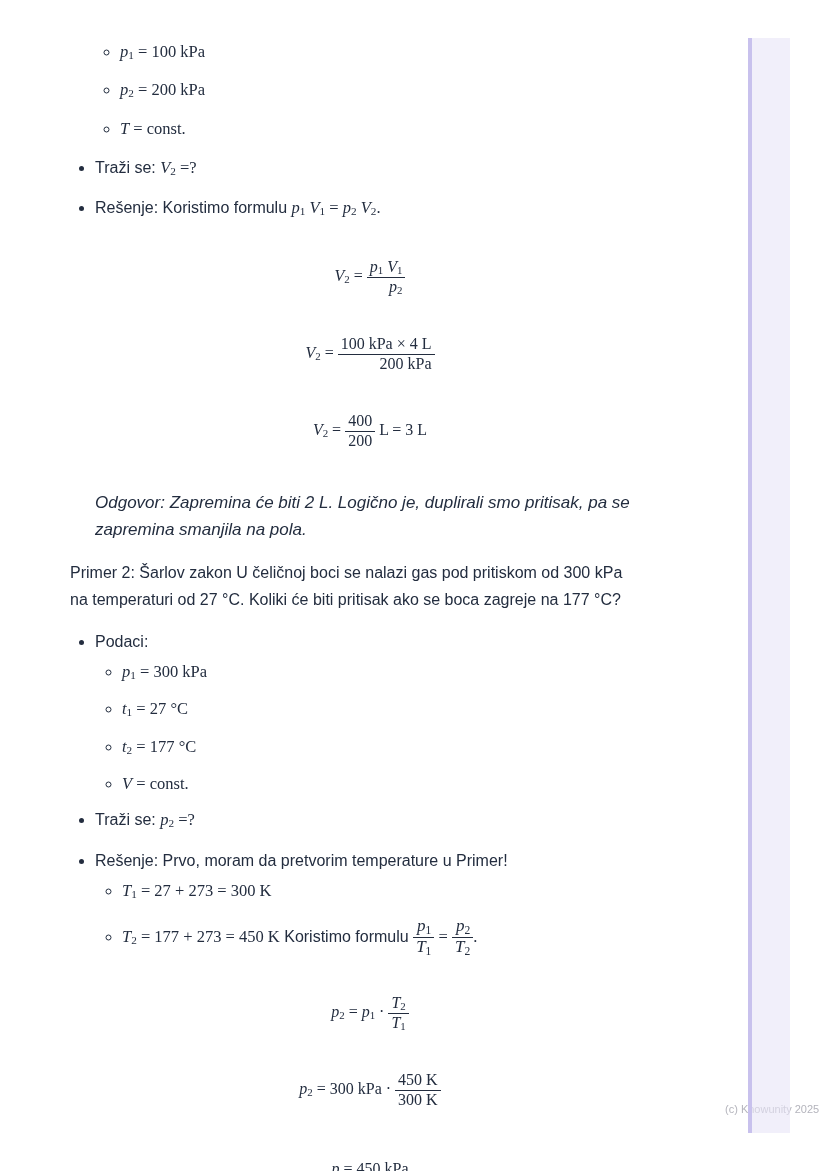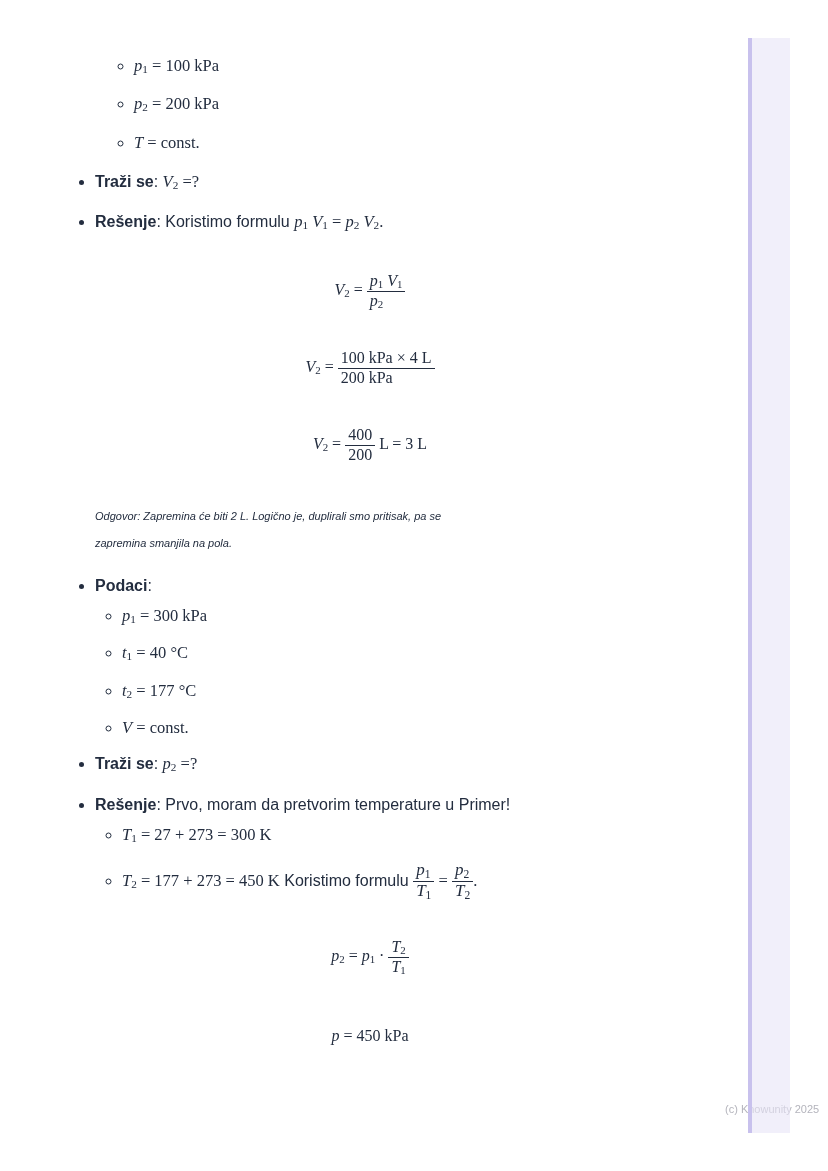--- a/index.html
+++ b/index.html
@@ -12,27 +12,27 @@
     position: relative;
     overflow: hidden;
   }
   .content {
     position: absolute;
     left: 70px; top: 0;
     width: 600px;
     padding-top: 41px;
     font-size: 16px;
   }
-  .b { font-weight: 700; }
+  .b { font-weight: 400; }
 
   ul { margin: 0; }
   ul.circle-list {
     list-style-type: circle;
     padding-left: 50px;
-    margin: 14px;
+    margin: 0;
   }
   ul.circle-list > li { margin-bottom: 13px; line-height: 21px; }
   ul.disc-list {
     list-style-type: disc;
     padding-left: 25px;
     margin-top: 18px;
   }
   ul.disc-list > li { margin-bottom: 15px; line-height: 21px; }
   ul.nested {
     list-style-type: circle;
@@ -45,41 +45,41 @@
   .math {
     font-family: "Liberation Serif", serif;
     font-size: 16.5px;
     white-space: pre-wrap;
   }
   .mvar { font-style: italic; }
   .msub { font-size: 0.68em; font-style: normal; vertical-align: -0.22em; }
   .frac {
     display: inline-block;
     vertical-align: middle;
-    text-align: left;
+    text-align: right;
     line-height: 1.18;
   }
   .frac .num { display: block; padding: 0 3px; }
   .frac .den { display: block; padding: 0 3px; border-top: 1.3px solid currentColor; }
   .frac.sm { font-size: 17px; line-height: 1.1; vertical-align: middle; }
 
   .formula {
     text-align: center;
     margin: 38px 0;
     font-family: "Liberation Serif", serif;
   }
   .formula .math { font-size: 16px; }
   .formula.first { margin-top: 35px; }
   .formula.last { margin-top: 50px; }
 
   .odgovor {
     margin: 38px 0 0 25px;
     font-style: italic;
     line-height: 27px;
-    font-size: 11px;
+    font-size: 17px;
   }
   .para {
     margin: 16px 0 0 0;
     line-height: 27px;
     font-size: 16px;
     width: 680px;
   }
   .second-list { margin-top: 20px; }
 
   .watermark {
@@ -121,45 +121,50 @@
 
   <div class="formula first"><span class="math"><span class="mvar">V</span><span class="msub">2</span><span class="mrom"> = </span><span class="frac"><span class="num"><span class="mvar">p</span><span class="msub">1</span><span class="mrom"> </span><span class="mvar">V</span><span class="msub">1</span></span><span class="den"><span class="mvar">p</span><span class="msub">2</span></span></span></span></div>
   <div class="formula"><span class="math"><span class="mvar">V</span><span class="msub">2</span><span class="mrom"> = </span><span class="frac"><span class="num"><span class="mrom">100 kPa × 4 L</span></span><span class="den"><span class="mrom">200 kPa</span></span></span></span></div>
   <div class="formula"><span class="math"><span class="mvar">V</span><span class="msub">2</span><span class="mrom"> = </span><span class="frac"><span class="num"><span class="mrom">400</span></span><span class="den"><span class="mrom">200</span></span></span><span class="mrom"> L = 3 L</span></span></div>
 
   <p class="odgovor">
     <span>Odgovor: Zapremina će biti 2 L. Logično je, duplirali smo pritisak, pa se</span><br>
     <span>zapremina smanjila na pola.</span>
   </p>
 
+  <p class="para">
+    <span class="b">Primer 2: Šarlov zakon</span><span> U čeličnoj boci se nalazi gas pod pritiskom od 300 kPa</span><br>
+    <span>na temperaturi od 27 °C. Koliki će biti pritisak ako se boca zagreje na 177 °C?</span>
+  </p>
 
   <ul class="disc-list second-list">
     <li>
       <span class="b">Podaci</span><span>:</span>
       <ul class="nested">
         <li><span class="math"><span class="mvar">p</span><span class="msub">1</span><span class="mrom"> = 300 kPa</span></span></li>
-        <li><span class="math"><span class="mvar">t</span><span class="msub">1</span><span class="mrom"> = 40 °C</span></span></li>
+        <li><span class="math"><span class="mvar">t</span><span class="msub">1</span><span class="mrom"> = 27 °C</span></span></li>
         <li><span class="math"><span class="mvar">t</span><span class="msub">2</span><span class="mrom"> = 177 °C</span></span></li>
         <li><span class="math"><span class="mvar">V</span><span class="mrom"> = const.</span></span></li>
       </ul>
     </li>
     <li>
       <span class="b">Traži se</span><span>: </span><span class="math"><span class="mvar">p</span><span class="msub">2</span><span class="mrom"> =?</span></span>
     </li>
     <li>
       <span class="b">Rešenje</span><span>: Prvo, moram da pretvorim temperature u Primer!</span>
       <ul class="nested">
         <li><span class="math"><span class="mvar">T</span><span class="msub">1</span><span class="mrom"> = 27 + 273 = 300 K</span></span></li>
         <li>
           <span class="math"><span class="mvar">T</span><span class="msub">2</span><span class="mrom"> = 177 + 273 = 450 K</span></span><span> Koristimo formulu </span><span class="math"><span class="frac sm"><span class="num"><span class="mvar">p</span><span class="msub">1</span></span><span class="den"><span class="mvar">T</span><span class="msub">1</span></span></span><span class="mrom"> = </span><span class="frac sm"><span class="num"><span class="mvar">p</span><span class="msub">2</span></span><span class="den"><span class="mvar">T</span><span class="msub">2</span></span></span><span class="mrom">.</span></span>
         </li>
       </ul>
     </li>
   </ul>
 
   <div class="formula first"><span class="math"><span class="mvar">p</span><span class="msub">2</span><span class="mrom"> = </span><span class="mvar">p</span><span class="msub">1</span><span class="mrom"> · </span><span class="frac"><span class="num"><span class="mvar">T</span><span class="msub">2</span></span><span class="den"><span class="mvar">T</span><span class="msub">1</span></span></span></span></div>
+  <div class="formula"><span class="math"><span class="mvar">p</span><span class="msub">2</span><span class="mrom"> = 300 kPa · </span><span class="frac"><span class="num"><span class="mrom">450 K</span></span><span class="den"><span class="mrom">300 K</span></span></span></span></div>
   <div class="formula last"><span class="math"><span class="mvar">p</span><span class="mrom"> = 450 kPa</span></span></div>
 
 </div>
 
 <div class="watermark">(c) Knowunity 2025</div>
 
 <div class="scroll-panel"></div>
 
 </body></html>

